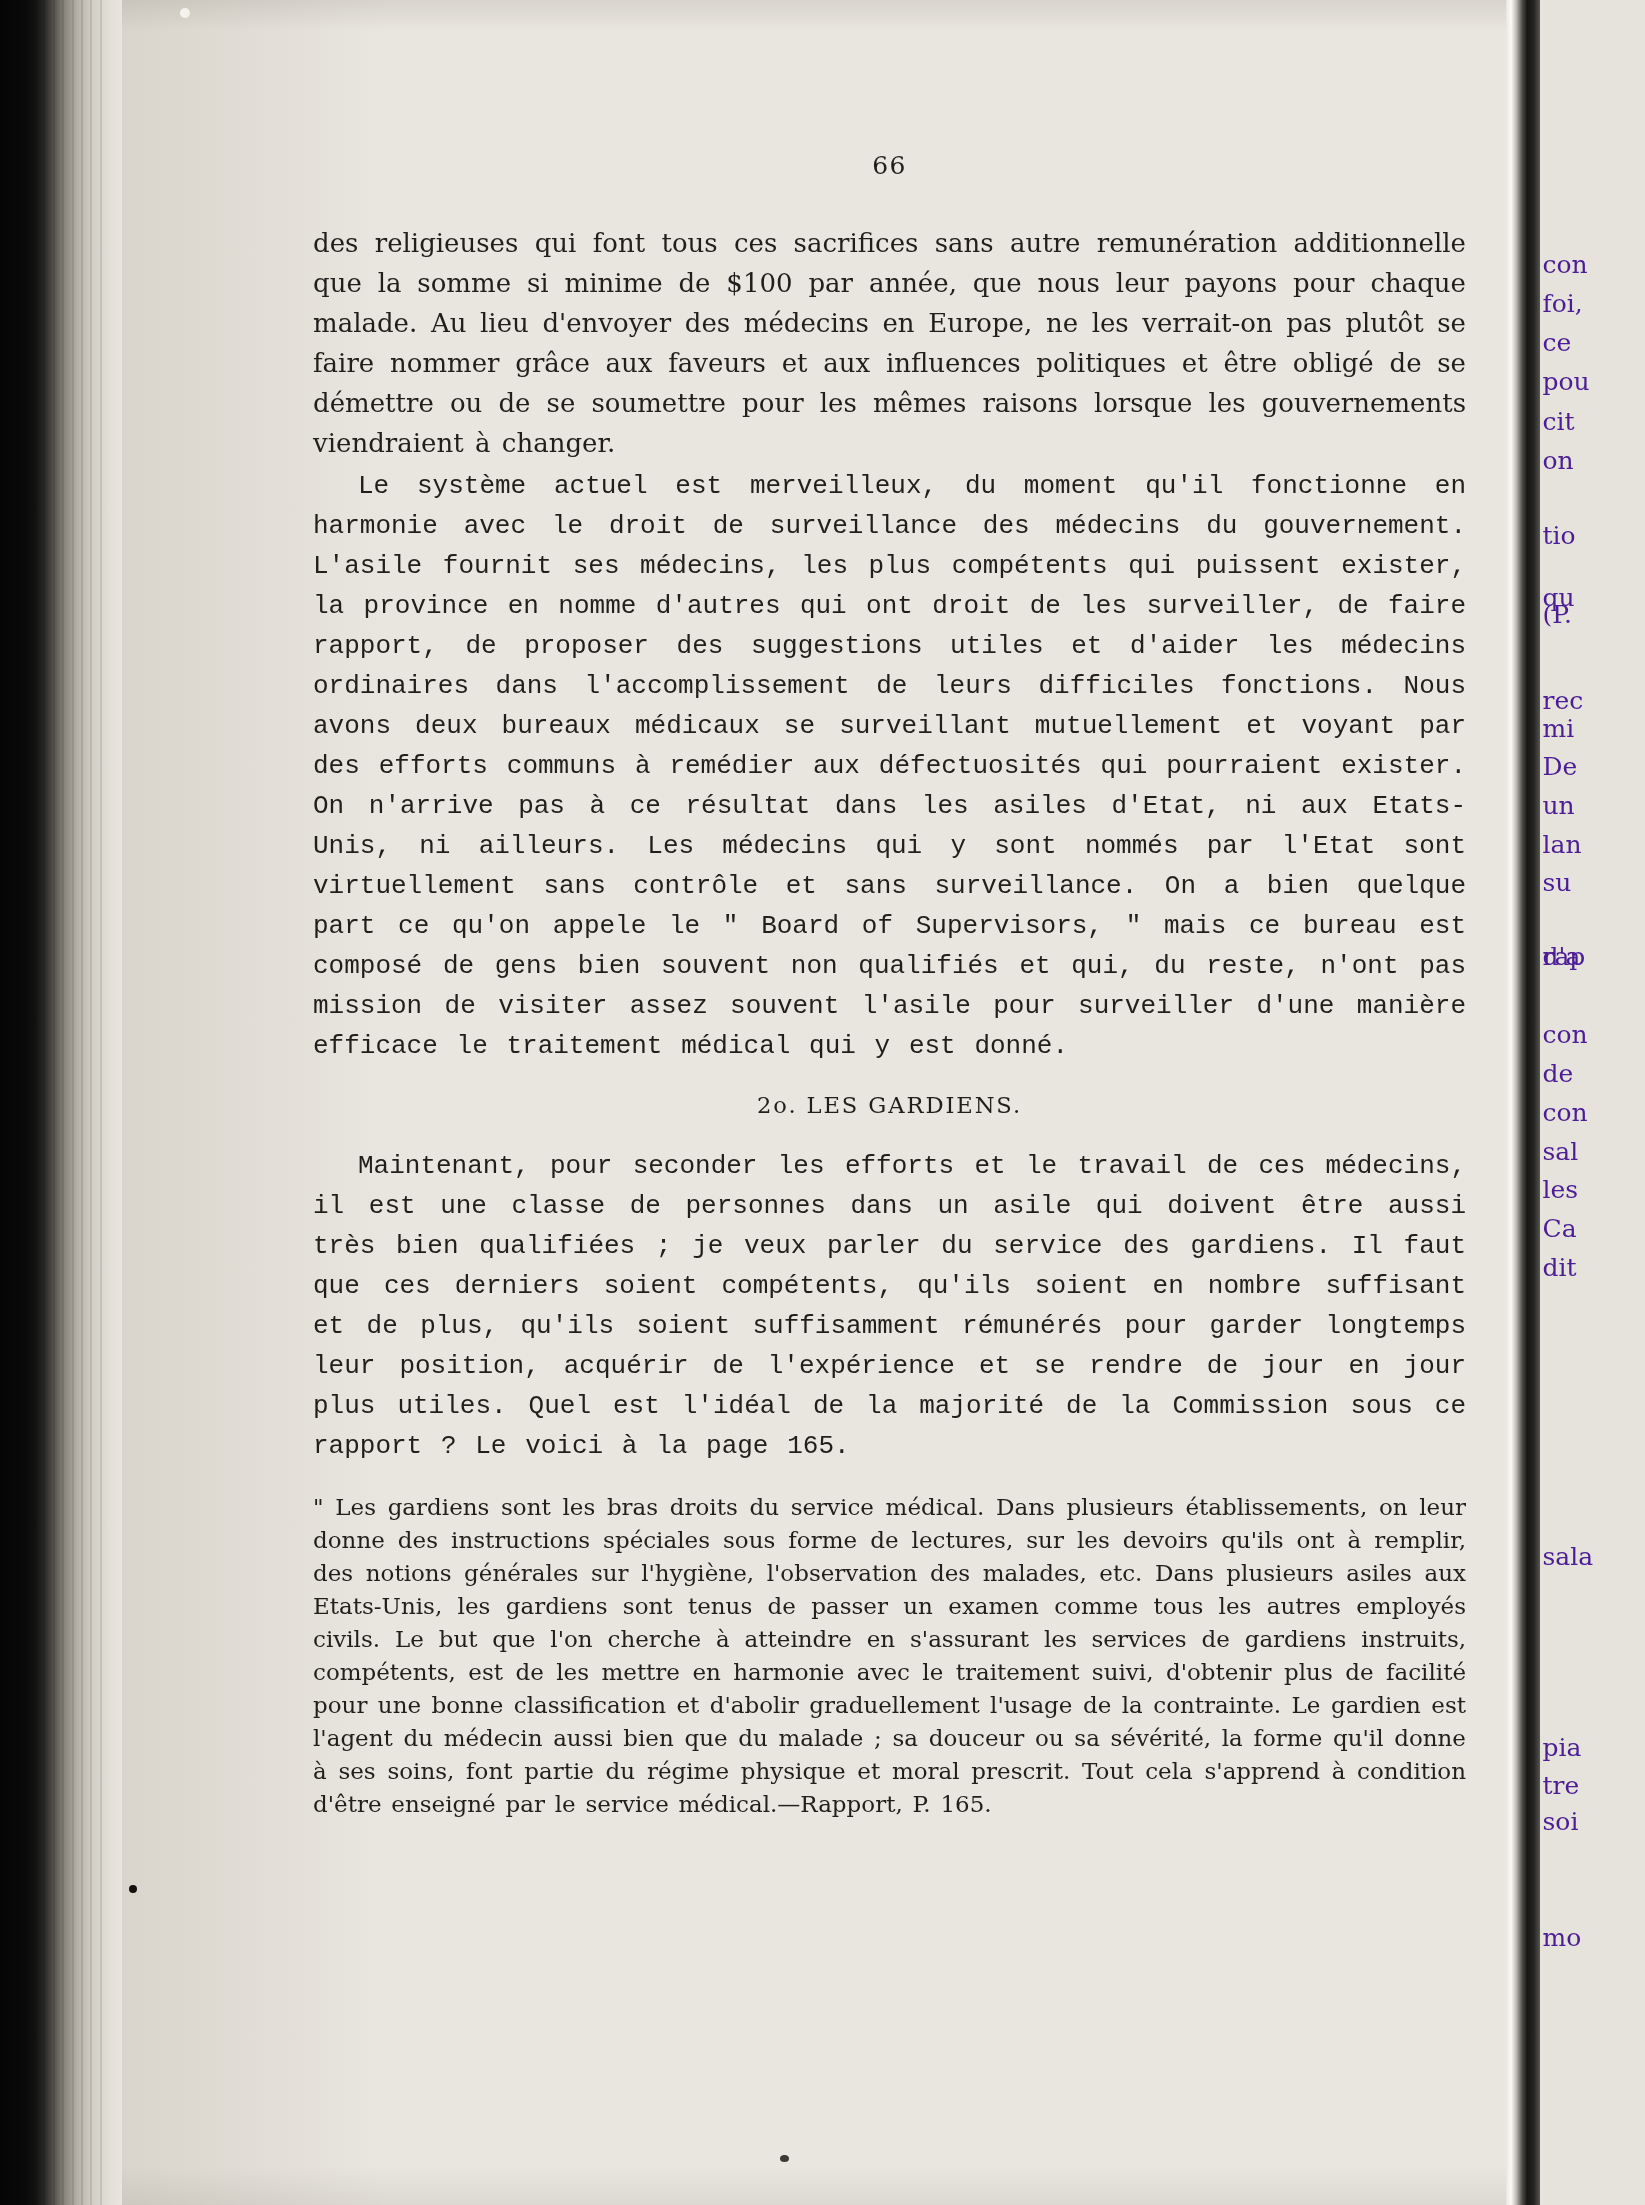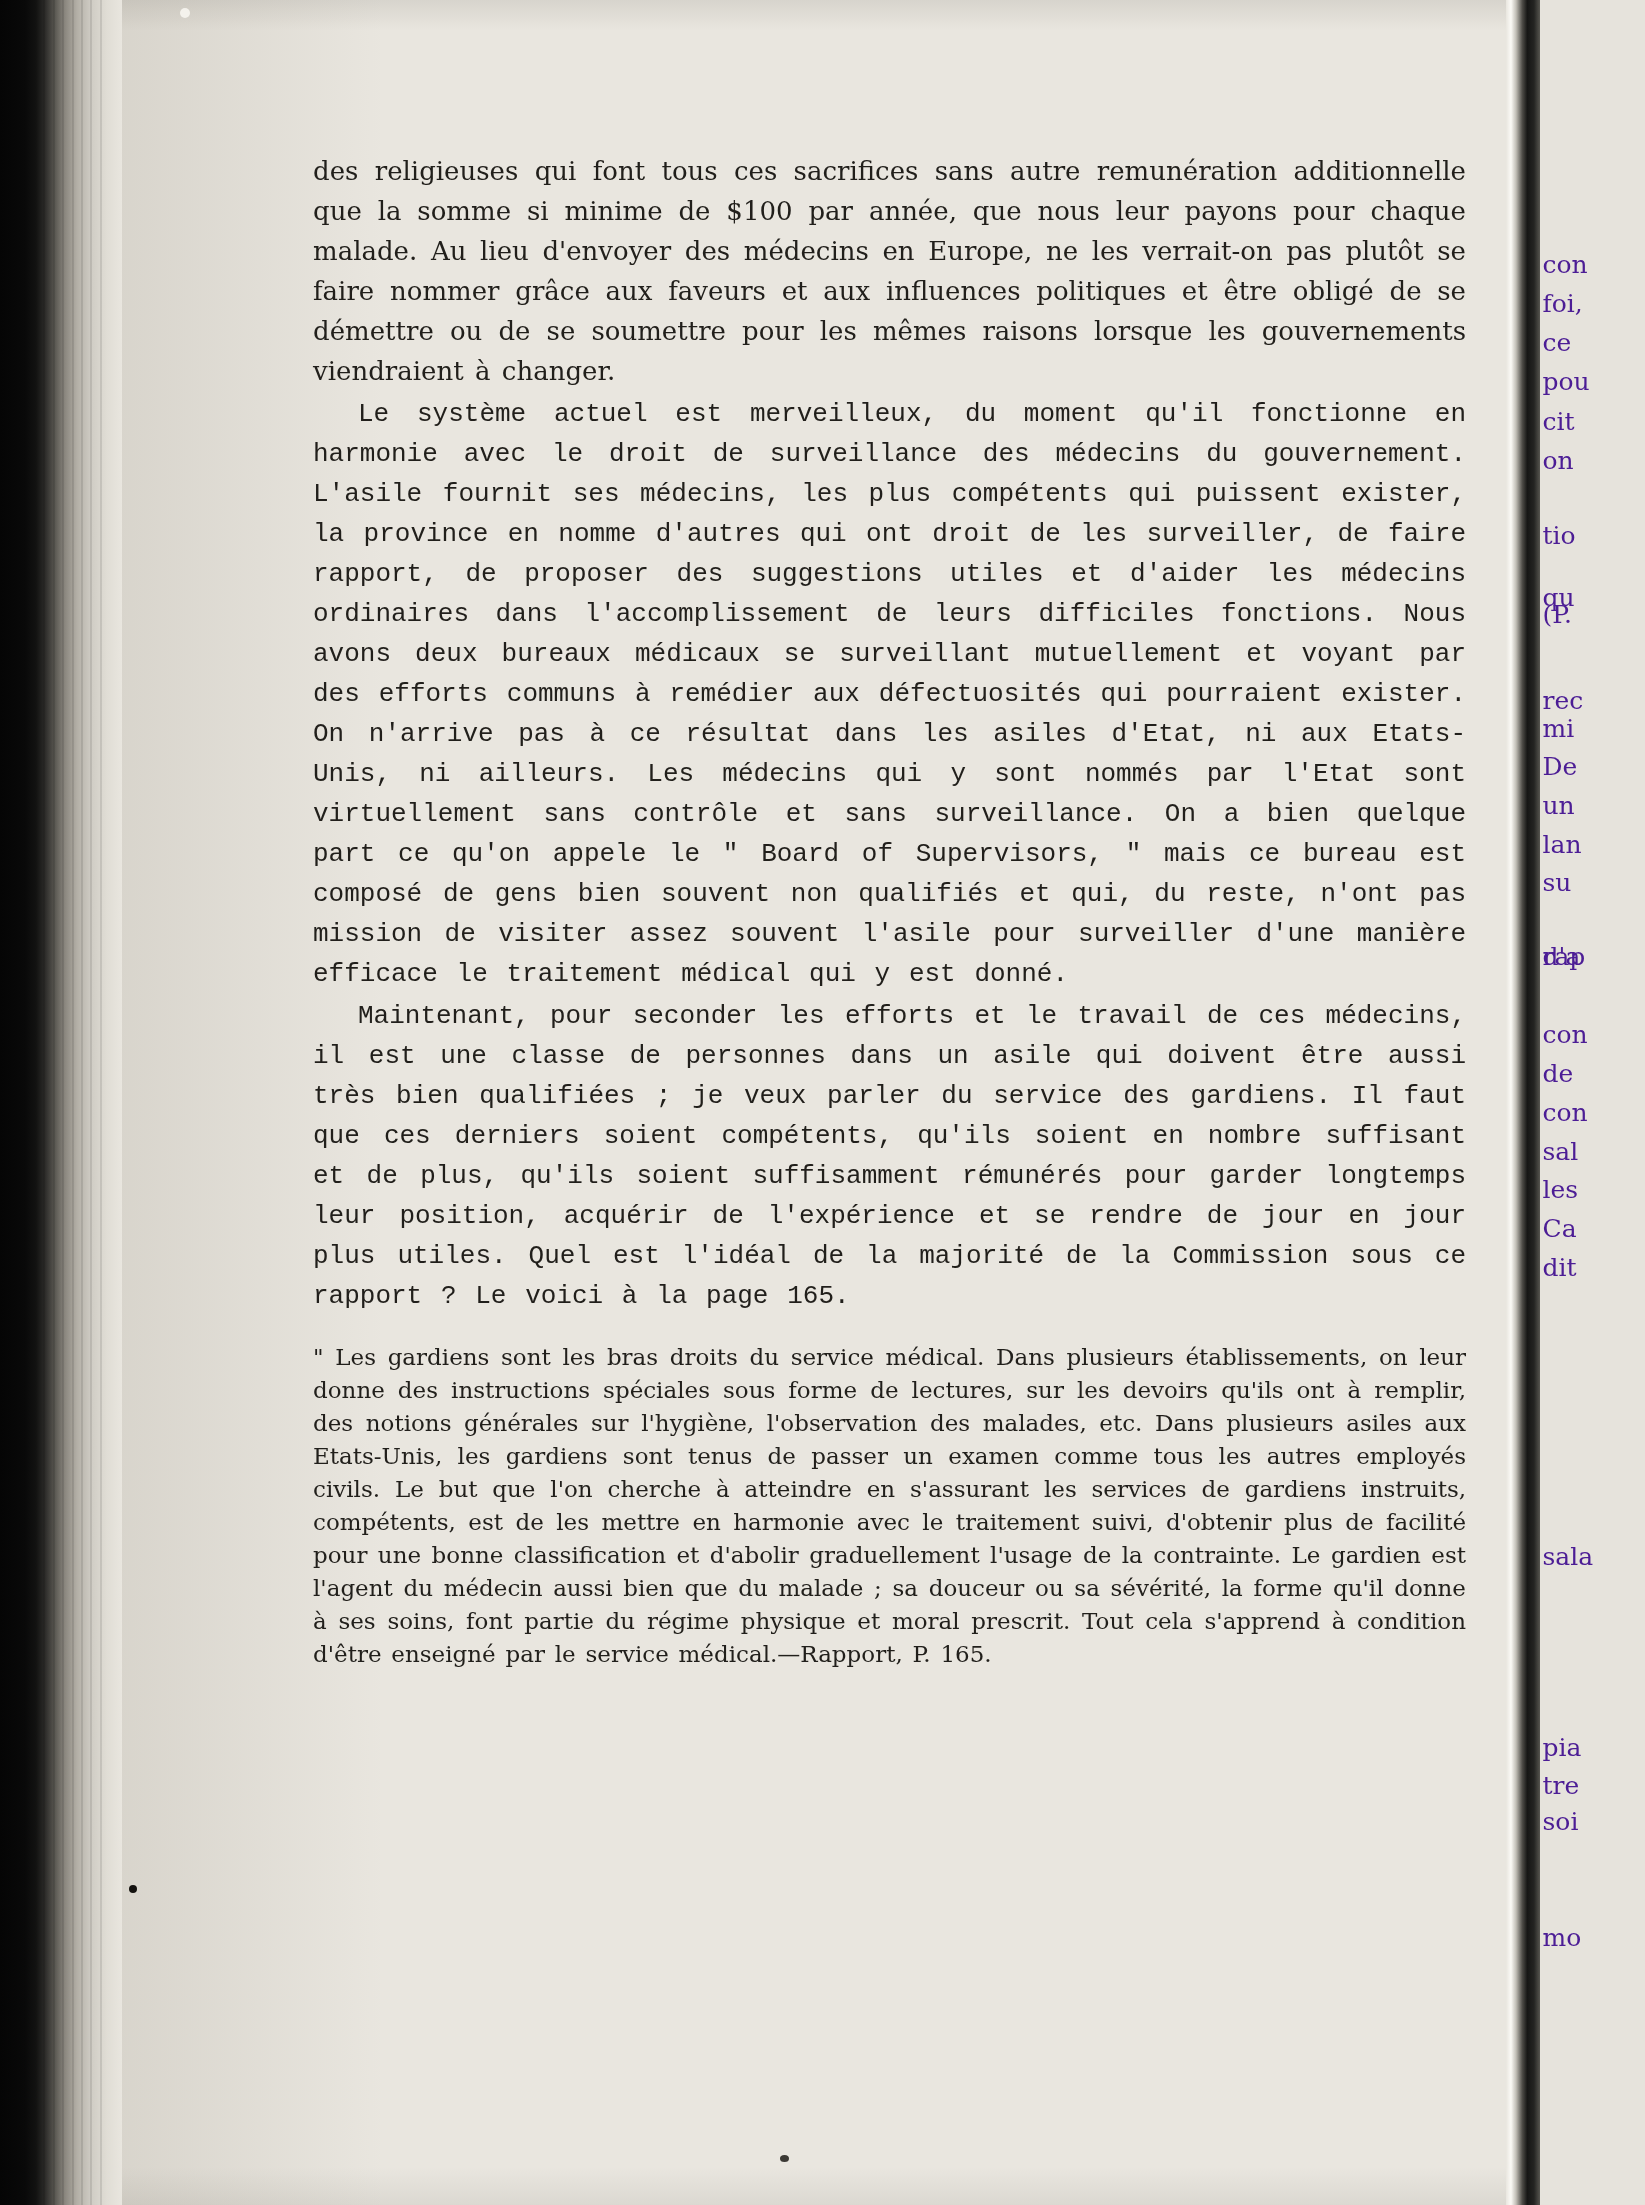--- a/index.html
+++ b/index.html
@@ -107,24 +107,26 @@
 <body>
 
 <div class="scan">
 
   <div class="page-main"></div>
   <div class="binding"></div>
   <div class="binding-streaks"></div>
   <div class="page-shade"></div>
 
   <div class="text-block">
+    <div class="page-number">66</div>
 
     <p class="para">des religieuses qui font tous ces sacrifices sans autre remunération additionnelle que la somme si minime de $100 par année, que nous leur payons pour chaque malade.  Au lieu d'envoyer des médecins en Europe, ne les verrait-on pas plutôt se faire nommer grâce aux faveurs et aux influences politiques et être obligé de se démettre ou de se soumettre pour les mêmes raisons lorsque les gouvernements viendraient à changer.</p>
     <p class="para indent">Le système actuel est merveilleux, du moment qu'il fonctionne en harmonie avec le droit de surveillance des médecins du gouvernement. L'asile fournit ses médecins, les plus compétents qui puissent exister, la province en nomme d'autres qui ont droit de les surveiller, de faire rapport, de proposer des suggestions utiles et d'aider les médecins ordinaires dans l'accomplissement de leurs difficiles fonctions.  Nous avons deux bureaux médicaux se surveillant mutuellement et voyant par des efforts communs à remédier aux défectuosités qui pourraient exister.  On n'arrive pas à ce résultat dans les asiles d'Etat, ni aux Etats-Unis, ni ailleurs.  Les médecins qui y sont nommés par l'Etat sont virtuellement sans contrôle et sans surveillance.  On a bien quelque part ce qu'on appele le " Board of Supervisors, " mais ce bureau est composé de gens bien souvent non qualifiés et qui, du reste, n'ont pas mission de visiter assez souvent l'asile pour surveiller d'une manière efficace le traitement médical qui y est donné.</p>
 
+    <div class="section-heading">2o. LES GARDIENS.</div>
 
     <p class="para indent">Maintenant, pour seconder les efforts et le travail de ces médecins, il est une classe de personnes dans un asile qui doivent être aussi très bien qualifiées ; je veux parler du service des gardiens.  Il faut que ces derniers soient compétents, qu'ils soient en nombre suffisant et de plus, qu'ils soient suffisamment rémunérés pour garder longtemps leur position, acquérir de l'expérience et se rendre de jour en jour plus utiles.  Quel est l'idéal de la majorité de la Commission sous ce rapport ? Le voici à la page 165.</p>
 
     <p class="quote"><span>" Les </span><span class="ital">gardiens</span><span> sont les bras droits du service médical.  Dans plusieurs établissements, on leur donne des instructions spéciales sous forme de lectures, sur les devoirs qu'ils ont à remplir, des notions générales sur l'hygiène, l'observation des malades, etc.  Dans plusieurs asiles aux Etats-Unis, les gardiens sont tenus de passer un examen comme tous les autres employés civils.  Le but que l'on cherche à atteindre en s'assurant les services de gardiens instruits, compétents, est de les mettre en harmonie avec le traitement suivi, d'obtenir plus de facilité pour une bonne classification et d'abolir graduellement l'usage de la contrainte.  Le gardien est l'agent du médecin aussi bien que du malade ; sa douceur ou sa sévérité, la forme qu'il donne à ses soins, font partie du régime physique et moral prescrit.  Tout cela s'apprend à condition d'être enseigné par le service médical.—Rapport, P. 165.</span></p>
   </div>
 
   <div class="gutter"></div>
 
   <div class="page-right">
     <span class="fragment" style="top:250px">con</span>

